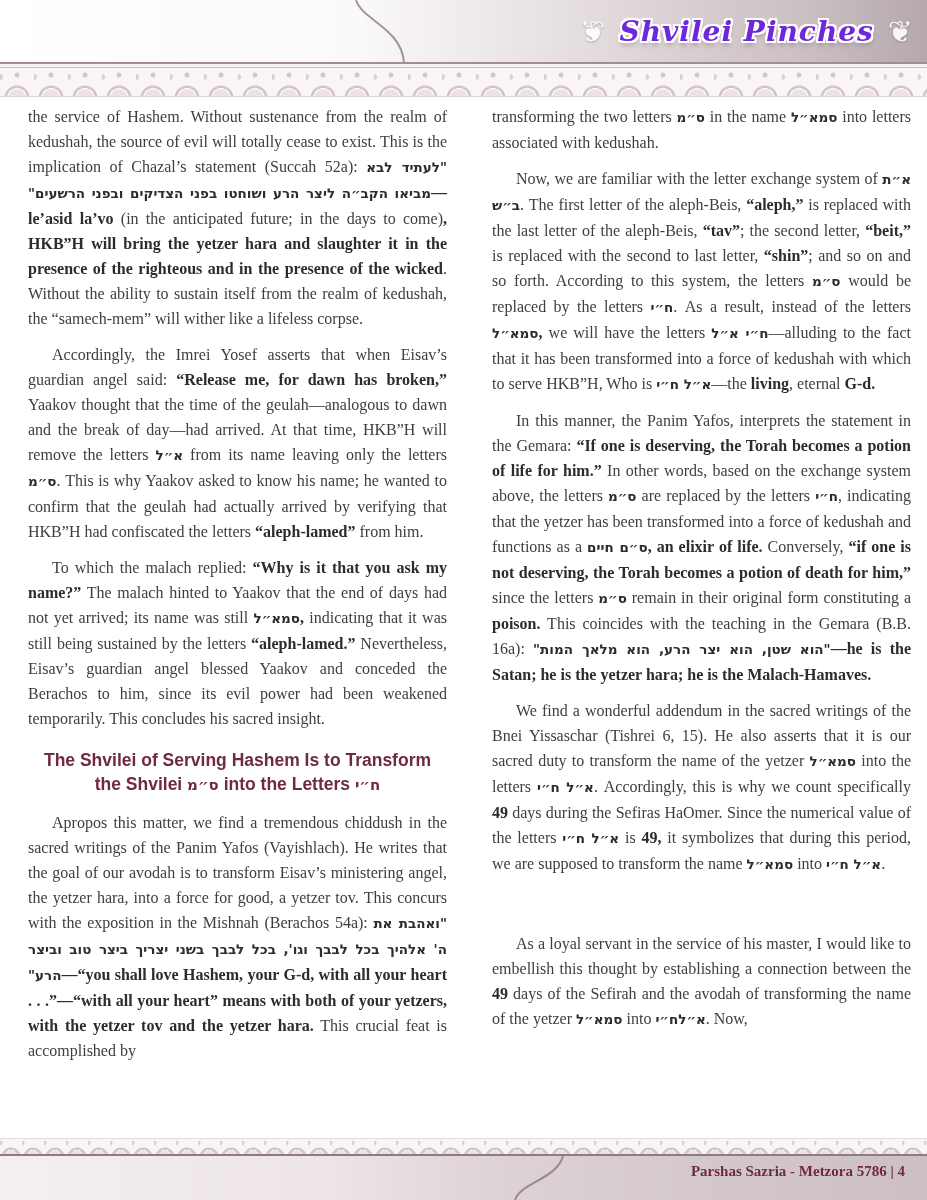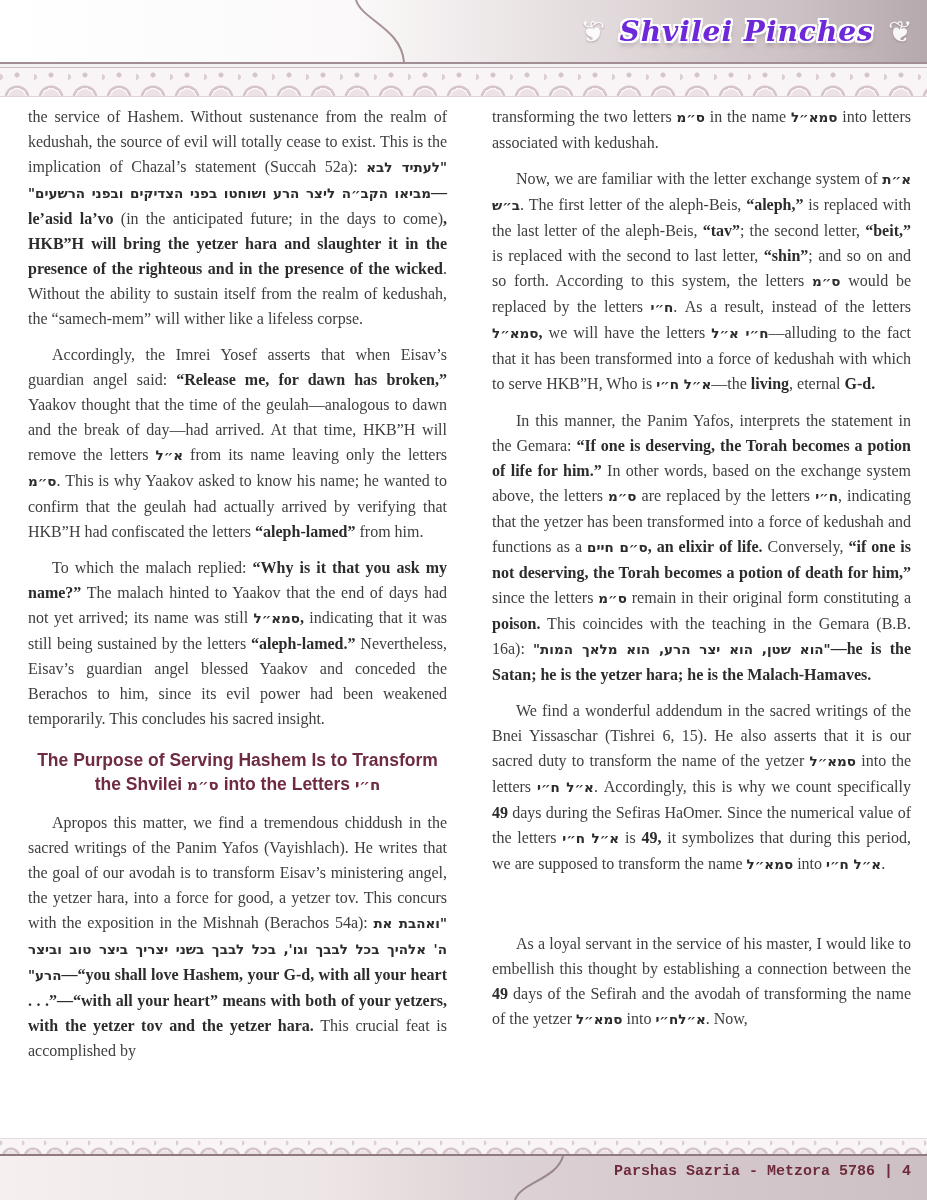--- a/index.html
+++ b/index.html
@@ -47,21 +47,21 @@
   .lace-bottom{position:absolute;top:1138px;left:0;width:927px;height:16px;background-color:#f9f5f6;
     background-image:
       radial-gradient(circle at 11px 18px,#ece1e4 6px,transparent 7px),
       radial-gradient(circle at 11px 18px,transparent 7px,#d5c5c9 7px,#d5c5c9 9px,transparent 10px),
       radial-gradient(circle at 0px 4px,#dccfd3 2px,transparent 3px);
     background-size:22px 16px;border-top:1px solid #e6dcdf;}
   .rule-bottom{position:absolute;top:1154px;left:0;width:927px;height:2px;background:#8f7a81;}
   .footer-band{position:absolute;top:1156px;left:0;width:927px;height:44px;
     background:linear-gradient(to right,#f5eff0 0%,#ede5e6 35%,#dcd1d4 56%,#d3c7cb 78%,#cdc0c4 100%);}
   .footer-curve{position:absolute;top:1156px;left:0;pointer-events:none;}
-  .footer-text{position:absolute;top:1163px;right:16px;font-family:Liberation Mono, monospace;
+  .footer-text{position:absolute;top:1163px;right:22px;font-family:Liberation Serif, serif;
     font-weight:bold;font-size:15px;color:#6e2b3c;}
 </style>
 </head>
 <body>
 
 <div class="page">
 
   <div class="header-band"></div>
   <svg class="header-curve" width="927" height="62">
     <path d="M 356,0 C 362,20 401,28 404,62" fill="none" stroke="#a5929а" stroke-width="0"></path>
@@ -73,21 +73,21 @@
     <span class="ornament">❦</span>
   </div>
   <div class="rule-top"></div>
   <div class="lace-top"></div>
 
   <div class="content">
     <div class="col col-left">
         <p class="para"><span class="seg-n">the service of Hashem.  Without sustenance from the realm of kedushah, the source of evil will totally cease to exist.  This is the implication of Chazal’s statement (Succah 52a): </span><span class="seg-h" dir="rtl">"לעתיד לבא מביאו הקב״ה ליצר הרע ושוחטו בפני הצדיקים ובפני הרשעים"</span><span class="seg-b">—le’asid la’vo </span><span class="seg-n">(in the anticipated future; in the days to come)</span><span class="seg-b">, HKB”H will bring the yetzer hara and slaughter it in the presence of the righteous and in the presence of the wicked</span><span class="seg-n">. Without the ability to sustain itself from the realm of kedushah, the “samech-mem” will wither like a lifeless corpse.</span></p>
         <p class="para indent"><span class="seg-n">Accordingly, the Imrei Yosef asserts that when Eisav’s guardian angel said: </span><span class="seg-b">“Release me, for dawn has broken,”</span><span class="seg-n"> Yaakov thought that the time of the geulah—analogous to dawn and the break of day—had arrived.  At that time, HKB”H will remove the letters </span><span class="seg-h" dir="rtl">א״ל</span><span class="seg-n"> from its name leaving only the letters </span><span class="seg-h" dir="rtl">ס״מ</span><span class="seg-n">.  This is why Yaakov asked to know his name; he wanted to confirm that the geulah had actually arrived by verifying that HKB”H had confiscated the letters </span><span class="seg-b">“aleph-lamed”</span><span class="seg-n"> from him.</span></p>
         <p class="para indent"><span class="seg-n">To which the malach replied: </span><span class="seg-b">“Why is it that you ask my name?”</span><span class="seg-n">  The malach hinted to Yaakov that the end of days had not yet arrived; its name was still </span><span class="seg-h" dir="rtl">סמא״ל</span><span class="seg-b">,</span><span class="seg-n"> indicating that it was still being sustained by the letters </span><span class="seg-b">“aleph-lamed.”</span><span class="seg-n">  Nevertheless, Eisav’s guardian angel blessed Yaakov and conceded the Berachos to him, since its evil power had been weakened temporarily.  This concludes his sacred insight.</span></p>
-        <h2 class="col-heading"><span class="seg-n">The Purpose of Serving Hashem Is to Transform</span><br><span class="seg-n">the Shvilei </span><span class="seg-h" dir="rtl">ס״מ</span><span class="seg-n"> into the Letters </span><span class="seg-h" dir="rtl">ח״י</span></h2>
+        <h2 class="col-heading"><span class="seg-n">The Shvilei of Serving Hashem Is to Transform</span><br><span class="seg-n">the Shvilei </span><span class="seg-h" dir="rtl">ס״מ</span><span class="seg-n"> into the Letters </span><span class="seg-h" dir="rtl">ח״י</span></h2>
         <p class="para indent"><span class="seg-n">Apropos this matter, we find a tremendous chiddush in the sacred writings of the Panim Yafos (Vayishlach).  He writes that the goal of our avodah is to transform Eisav’s ministering angel, the yetzer hara, into a force for good, a yetzer tov.  This concurs with the exposition in the Mishnah (Berachos 54a): </span><span class="seg-h" dir="rtl">"ואהבת את ה' אלהיך בכל לבבך וגו', בכל לבבך בשני יצריך ביצר טוב וביצר הרע"</span><span class="seg-b">—“you shall love Hashem, your G-d, with all your heart . . .”—“with all your heart” means with both of your yetzers, with the yetzer tov and the yetzer hara.</span><span class="seg-n">  This crucial feat is accomplished by</span></p>
       </div>
     <div class="col col-right">
         <p class="para"><span class="seg-n">transforming the two letters </span><span class="seg-h" dir="rtl">ס״מ</span><span class="seg-n"> in the name </span><span class="seg-h" dir="rtl">סמא״ל</span><span class="seg-n"> into letters associated with kedushah.</span></p>
         <p class="para indent"><span class="seg-n">Now, we are familiar with the letter exchange system of </span><span class="seg-h" dir="rtl">א״ת ב״ש</span><span class="seg-n">.  The first letter of the aleph-Beis, </span><span class="seg-b">“aleph,”</span><span class="seg-n"> is replaced with the last letter of the aleph-Beis, </span><span class="seg-b">“tav”</span><span class="seg-n">; the second letter, </span><span class="seg-b">“beit,”</span><span class="seg-n"> is replaced with the second to last letter, </span><span class="seg-b">“shin”</span><span class="seg-n">; and so on and so forth.  According to this system, the letters </span><span class="seg-h" dir="rtl">ס״מ</span><span class="seg-n"> would be replaced by the letters </span><span class="seg-h" dir="rtl">ח״י</span><span class="seg-n">.  As a result, instead of the letters </span><span class="seg-h" dir="rtl">סמא״ל</span><span class="seg-b">,</span><span class="seg-n"> we will have the letters </span><span class="seg-h" dir="rtl">ח״י א״ל</span><span class="seg-n">—alluding to the fact that it has been transformed into a force of kedushah with which to serve HKB”H, Who is </span><span class="seg-h" dir="rtl">א״ל ח״י</span><span class="seg-n">—the </span><span class="seg-b">living</span><span class="seg-n">, eternal </span><span class="seg-b">G-d.</span></p>
         <p class="para indent"><span class="seg-n">In this manner, the Panim Yafos, interprets the statement in the Gemara: </span><span class="seg-b">“If one is deserving, the Torah becomes a potion of life for him.”</span><span class="seg-n">  In other words, based on the exchange system above, the letters  </span><span class="seg-h" dir="rtl">ס״מ</span><span class="seg-n"> are replaced by the letters </span><span class="seg-h" dir="rtl">ח״י</span><span class="seg-n">, indicating that the yetzer has been transformed into a force of kedushah and functions as a </span><span class="seg-h" dir="rtl">ס״ם חיים</span><span class="seg-b">, an elixir of life.</span><span class="seg-n">  Conversely, </span><span class="seg-b">“if one is not deserving, the Torah becomes a potion of death for him,”</span><span class="seg-n"> since the letters </span><span class="seg-h" dir="rtl">ס״מ</span><span class="seg-n"> remain in their original form constituting a </span><span class="seg-b">poison.</span><span class="seg-n">  This coincides with the teaching in the Gemara (B.B. 16a): </span><span class="seg-h" dir="rtl">"הוא שטן, הוא יצר הרע, הוא מלאך המות"</span><span class="seg-b">—he is the Satan; he is the yetzer hara; he is the Malach-Hamaves.</span></p>
         <p class="para indent"><span class="seg-n">We find a wonderful addendum in the sacred writings of the Bnei Yissaschar (Tishrei 6, 15).  He also asserts that it is our sacred duty to transform the name of the yetzer </span><span class="seg-h" dir="rtl">סמא״ל</span><span class="seg-n"> into the letters </span><span class="seg-h" dir="rtl">א״ל ח״י</span><span class="seg-n">.  Accordingly, this is why we count specifically </span><span class="seg-b">49</span><span class="seg-n"> days during the Sefiras HaOmer.  Since the numerical value of the letters </span><span class="seg-h" dir="rtl">א״ל ח״י</span><span class="seg-n"> is </span><span class="seg-b">49,</span><span class="seg-n"> it symbolizes that during this period, we are supposed to transform the name </span><span class="seg-h" dir="rtl">סמא״ל</span><span class="seg-n"> into </span><span class="seg-h" dir="rtl">א״ל ח״י</span><span class="seg-n">.</span></p>
         <h2 class="col-heading"><br></h2>
         <p class="para indent"><span class="seg-n">As a loyal servant in the service of his master, I would like to embellish this thought by establishing a connection between the </span><span class="seg-b">49</span><span class="seg-n"> days of the Sefirah and the avodah of transforming the name of the yetzer </span><span class="seg-h" dir="rtl">סמא״ל</span><span class="seg-n"> into </span><span class="seg-h" dir="rtl">א״לח״י</span><span class="seg-n">.  Now,</span></p>
       </div>

